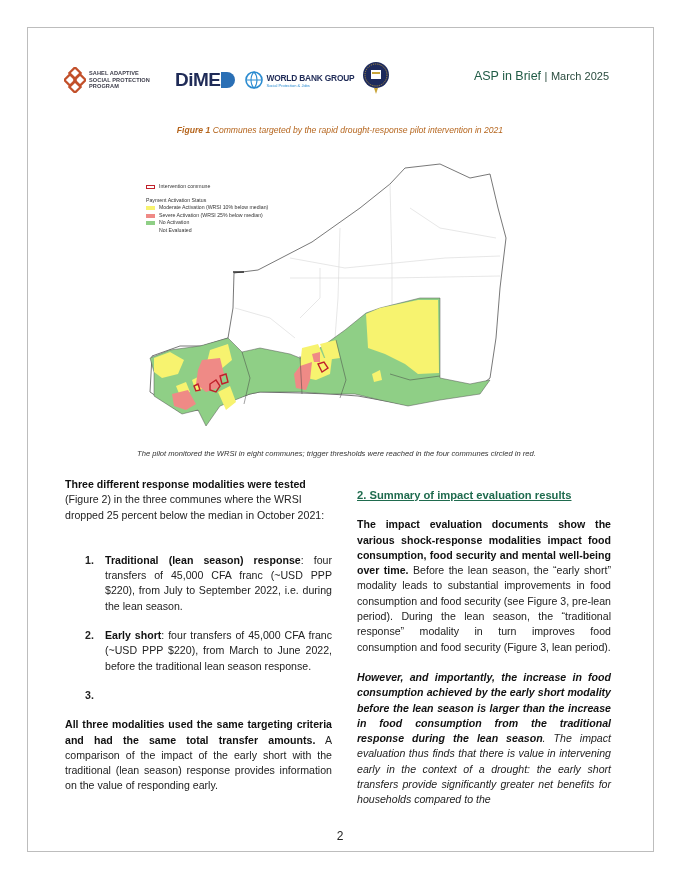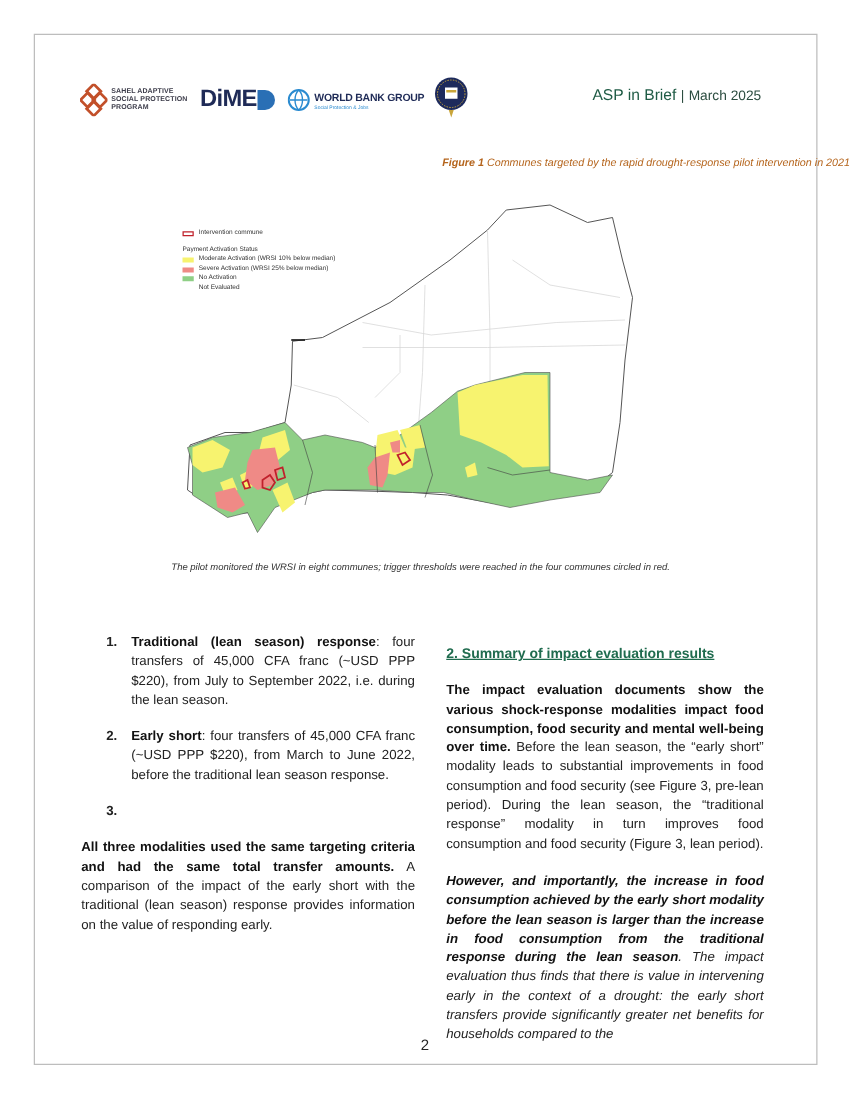--- a/index.html
+++ b/index.html
@@ -5,51 +5,51 @@
     html, body { margin: 0; padding: 0; background: #ffffff; }
     body { width: 680px; height: 880px; position: relative; overflow: hidden;
            font-family: "Liberation Sans", sans-serif; color: #1a1a1a; }
     .page { position: absolute; left: 27px; top: 27px; width: 627px; height: 825px;
             border: 1px solid #bdbdbd; box-sizing: border-box; background: #fff; }
 
     
     .logos { position: absolute; left: 64px; top: 62px; height: 36px; display: flex; align-items: center; }
     .sasp { display: flex; align-items: center; }
     .sasp-text { font-size: 5.6px; font-weight: bold; color: #3c3c4a; line-height: 6.4px; margin-left: 3px; letter-spacing: 0.1px; }
-    .dime { display: flex; align-items: center; margin-left: 10px; }
+    .dime { display: flex; align-items: center; margin-left: 25px; }
     .dime-word { font-size: 19px; font-weight: bold; color: #1f2b57; letter-spacing: -0.5px; }
     .dime-d { width: 14px; height: 16px; background: #2a6fb5; border-radius: 0 8px 8px 0; margin-left: 1px; position: relative; }
     .wbg { display: flex; align-items: center; margin-left: 10px; }
     .wbg-text { margin-left: 3px; }
     .wbg-title { font-size: 8.4px; font-weight: bold; color: #1f2b57; letter-spacing: -0.2px; }
     .wbg-sub { font-size: 4px; color: #2a8bd0; }
     .oxford { margin-left: 8px; }
 
     .brief { position: absolute; right: 71px; top: 69px; font-size: 12.5px; color: #1f5b45; white-space: nowrap; }
     .brief b { font-weight: normal; }
     .brief .sep { font-size: 11px; color: #2c4d40; }
     .brief .date { font-size: 11px; color: #2c4d40; }
 
     
-    .fig-caption { position: absolute; left: 0; width: 680px; top: 125px; text-align: right;
+    .fig-caption { position: absolute; left: 0; width: 680px; top: 125px; text-align: center;
                    font-size: 8.6px; font-style: italic; color: #b5651d; }
     .fig-caption b { font-weight: bold; }
     .map { position: absolute; left: 140px; top: 148px; width: 400px; height: 295px; }
     .legend { position: absolute; left: 146px; top: 183px; font-size: 5.2px; color: #333; line-height: 7.6px; }
     .legend .row { display: flex; align-items: center; }
     .legend .sw { width: 9px; height: 4px; margin-right: 4px; }
     .legend .title { margin-top: 6px; }
     .legend .int { width: 9px; height: 4px; border: 1px solid #c0212b; margin-right: 4px; box-sizing: border-box; }
     .map-note { position: absolute; left: 0; width: 673px; top: 449px; text-align: center;
                 font-size: 7.6px; font-style: italic; color: #333; }
 
     
     .col { position: absolute; font-size: 10.6px; line-height: 15.3px; color: #222; text-align: justify; }
     .col-left { left: 65px; top: 477px; width: 267px; }
-    .col-right { left: 357px; top: 516px; width: 254px; }
+    .col-right { left: 357px; top: 488px; width: 254px; }
     .col p { margin: 0; }
     .col b { font-weight: bold; color: #111; }
     .intro { text-align: left; }
     ol.mods { list-style: none; margin: 30px 0 0 0; padding: 0; }
     ol.mods li { display: flex; margin-bottom: 14px; }
     ol.mods li .num { width: 20px; flex: none; font-weight: bold; padding-left: 20px; }
     ol.mods li .body { flex: 1; text-align: justify; }
     .closing { margin-top: 4px !important; }
     .section-title { font-size: 11.2px; font-weight: bold; color: #1f6b4e; text-decoration: underline; margin: 0 0 14px 0 !important; text-align: left; }
     .para2 { margin-top: 15px !important; font-style: italic; }
@@ -182,20 +182,21 @@
   </div>
   <div class="row">
     <span class="sw" style="background:#ffffff"></span>
     <span>Not Evaluated</span>
   </div>
 </div>
 
 <div class="map-note">The pilot monitored the WRSI in eight communes; trigger thresholds were reached in the four communes circled in red.</div>
 
 <div class="col col-left">
+  <p class="intro"><b>Three different response modalities were tested</b><span> (Figure 2) in the three communes where the WRSI dropped 25 percent below the median in October 2021:</span></p>
   <ol class="mods">
     <li>
       <span class="num">1.</span>
       <span class="body"><b>Traditional (lean season) response</b><span>: four transfers of 45,000 CFA franc (~USD PPP $220), from July to September 2022, i.e. during the lean season.</span></span>
     </li>
     <li>
       <span class="num">2.</span>
       <span class="body"><b>Early short</b><span>: four transfers of 45,000 CFA franc (~USD PPP $220), from March to June 2022, before the traditional lean season response.</span></span>
     </li>
     <li>

